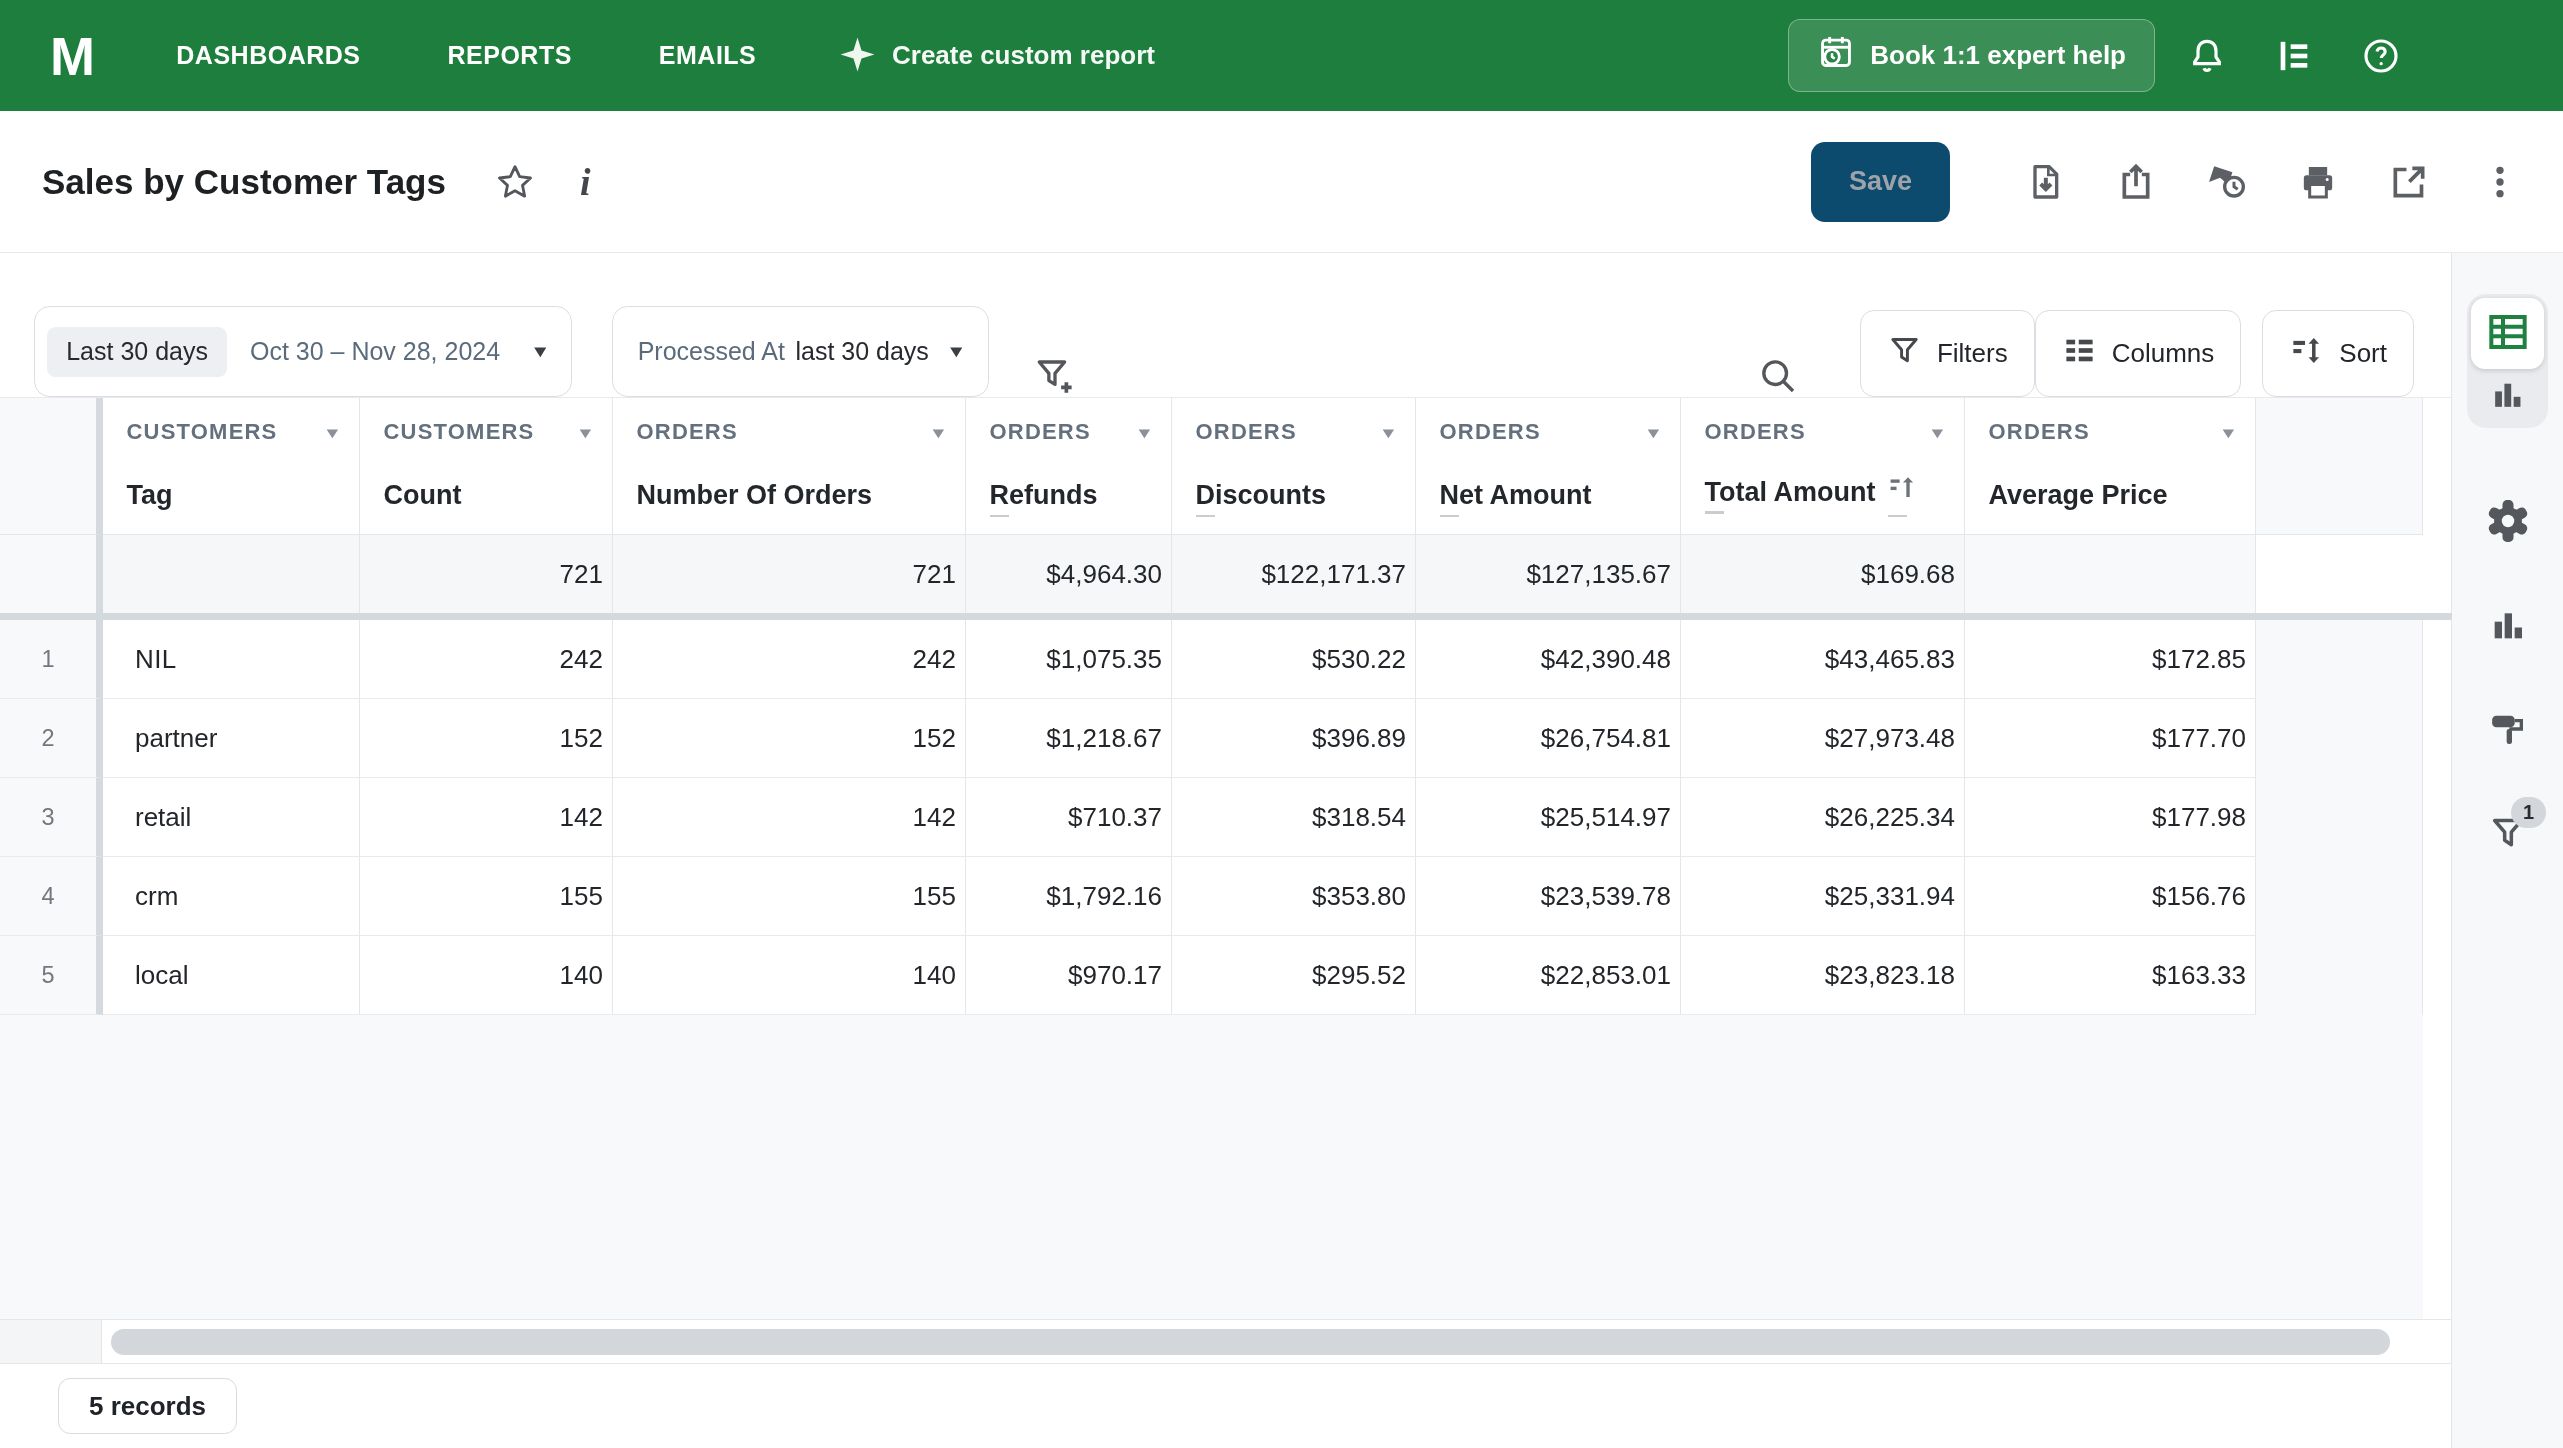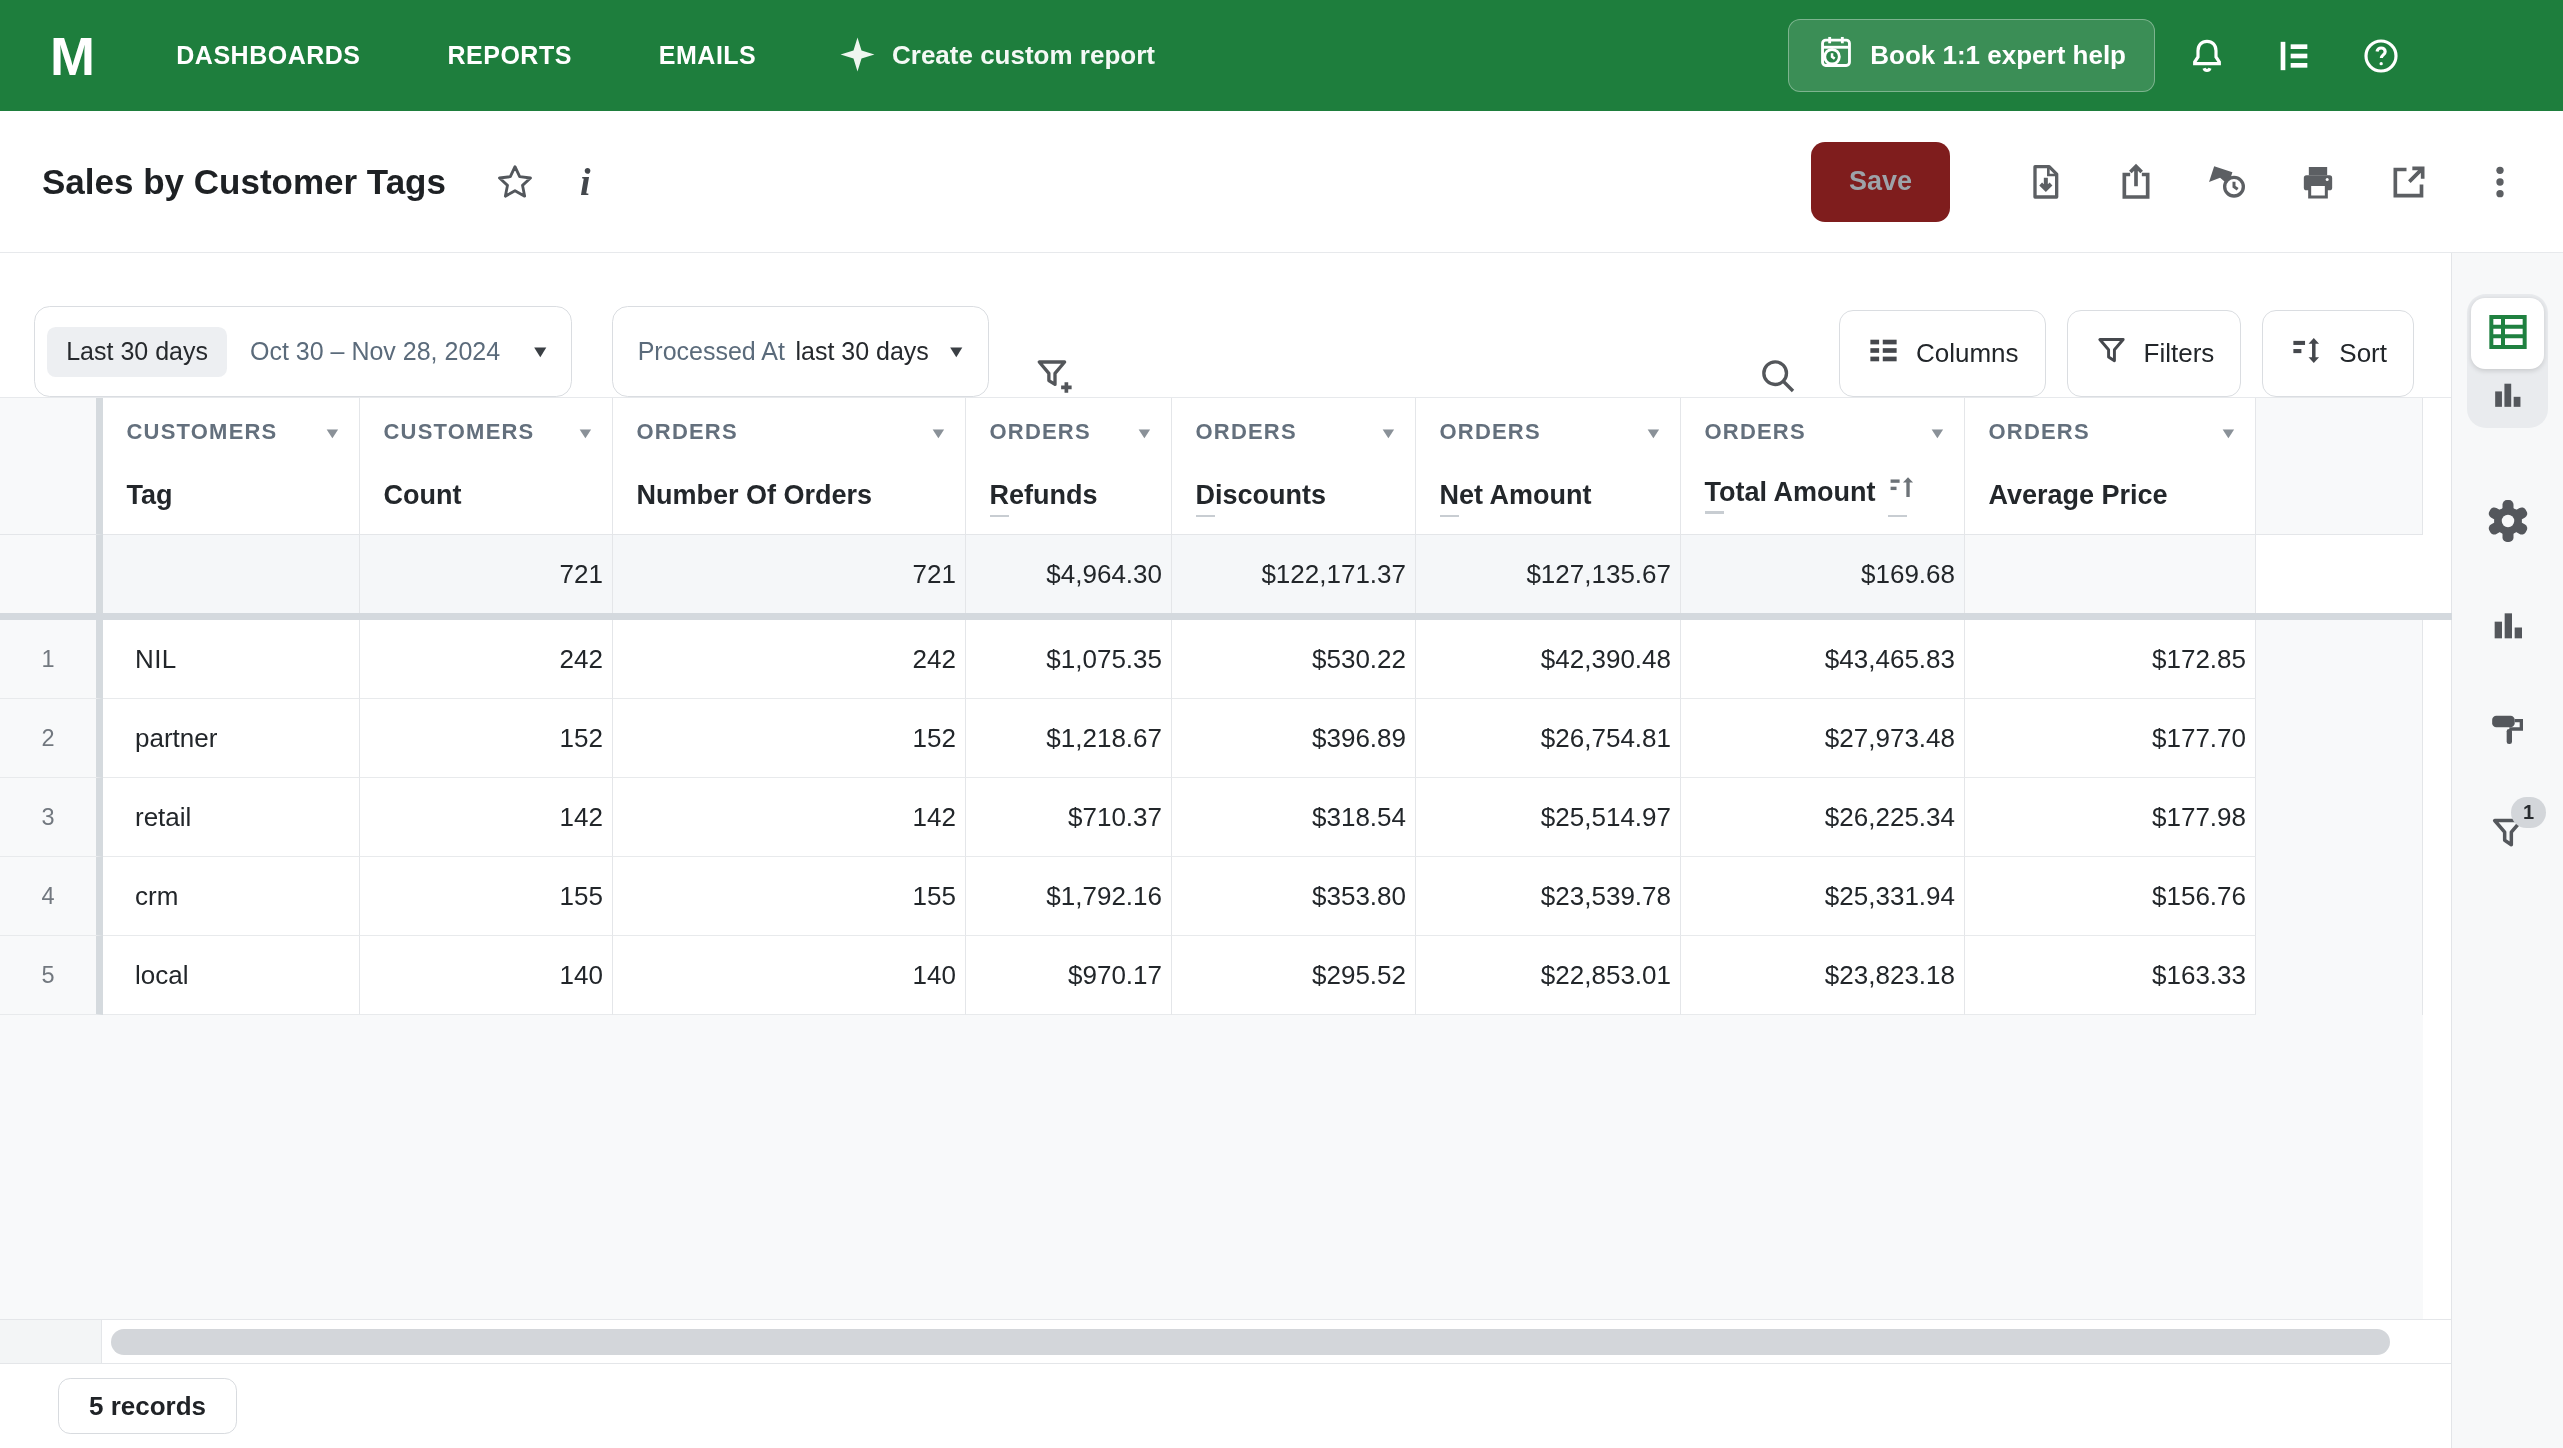--- a/index.html
+++ b/index.html
@@ -18,21 +18,21 @@
   .book-btn { height:73px; display:flex; align-items:center; gap:15.7px; padding:0 28px; border:1.7px solid rgba(255,255,255,.34); border-radius:12.2px; background:rgba(255,255,255,.13); color:#fff; font-size:26px; font-weight:600; cursor:pointer; }
   .nav-icons { display:flex; gap:45px; margin-left:31px; align-items:center; }
   .nav-icons .ibtn { width:42px; height:42px; display:flex; align-items:center; justify-content:center; cursor:pointer; }
 
   
   .title-row { height:142px; display:flex; align-items:center; padding:0 43px 0 42px; border-bottom:0.9px solid #e7e9ec; flex:none; background:#fff; }
   .report-title { font-size:35px; font-weight:700; color:#1e2124; }
   .t-icon { margin-left:49px; display:flex; align-items:center; cursor:pointer; }
   .info-i { font-family:"Liberation Serif","DejaVu Serif",serif; font-style:italic; font-weight:700; font-size:38px; color:#43474c; margin-left:45px; cursor:pointer; }
   .title-right { margin-left:auto; display:flex; align-items:center; }
-  .save-btn { width:139px; height:80px; border-radius:14px; background:#7f1d1d; color:#9da3a9; font-size:27px; font-weight:600; display:flex; align-items:center; justify-content:center; cursor:pointer; border:none; }
+  .save-btn { width:139px; height:80px; border-radius:14px; background:#0c4a6e; color:#9da3a9; font-size:27px; font-weight:600; display:flex; align-items:center; justify-content:center; cursor:pointer; border:none; }
   .action-icons { display:flex; gap:51px; margin-left:75px; align-items:center; }
   .action-icons .ibtn { width:40px; height:40px; display:flex; align-items:center; justify-content:center; cursor:pointer; }
 
   
   .content { flex:1; display:flex; min-height:0; }
   .main { width:2452px; flex:none; display:flex; flex-direction:column; border-right:0.9px solid #e3e5e8; background:#fff; min-height:0; }
 
   
   .toolbar { height:145px; flex:none; display:flex; align-items:flex-end; padding:0 37px 0 34px; border-bottom:0.9px solid #e7e9ec; }
   .ctrl { height:91px; border:1.7px solid #dadde1; border-radius:15.7px; display:flex; align-items:center; background:#fff; cursor:pointer; }
@@ -235,43 +235,43 @@
             <path d="M18.5 15.5 V21.5 M15.5 18.5 H21.5" stroke-width="2.1"></path>
           </svg>
         </div>
         <div class="toolbar-spacer"></div>
         <div class="search-btn">
           <svg width="40" height="40" viewBox="0 0 24 24" fill="none" stroke="#53565a" stroke-width="2">
             <circle cx="10.3" cy="10.3" r="6.8"></circle>
               <path d="M15.3 15.3 L21 21"></path>
           </svg>
         </div>
+        <div class="tb-btn">
+          <span>
+            <svg width="35" height="35" viewBox="0 0 24 24" fill="none" stroke="#45484d" stroke-width="2" stroke-linejoin="round">
+              <path d="M4 4.5 H20 L14 11.5 V19 L10 16.4 V11.5 Z"></path>
+            </svg>
+          </span>
+          <span>Filters</span>
+        </div>
         <div class="tb-btn" style="margin-left:0;">
           <span>
             <svg width="35" height="35" viewBox="0 0 24 24" fill="#45484d">
               <rect x="3" y="4.6" width="6" height="3.2"></rect>
                 <rect x="11.5" y="4.6" width="9.5" height="3.2"></rect>
               <rect x="3" y="10.4" width="6" height="3.2"></rect>
                 <rect x="11.5" y="10.4" width="9.5" height="3.2"></rect>
               <rect x="3" y="16.2" width="6" height="3.2"></rect>
                 <rect x="11.5" y="16.2" width="9.5" height="3.2"></rect>
             </svg>
           </span>
           <span>Columns</span>
         </div>
         <div class="tb-btn">
           <span>
-            <svg width="35" height="35" viewBox="0 0 24 24" fill="none" stroke="#45484d" stroke-width="2" stroke-linejoin="round">
-              <path d="M4 4.5 H20 L14 11.5 V19 L10 16.4 V11.5 Z"></path>
-            </svg>
-          </span>
-          <span>Filters</span>
-        </div>
-        <div class="tb-btn">
-          <span>
             <svg width="35" height="35" viewBox="0 0 24 24" fill="#45484d">
               <rect x="3" y="5.4" width="8" height="2.8"></rect>
                 <rect x="3" y="11" width="5.5" height="2.8"></rect>
               <path d="M17 3.4 L20.6 7.4 H18.2 V16.6 H20.6 L17 20.6 L13.4 16.6 H15.8 V7.4 H13.4 Z"></path>
             </svg>
           </span>
           <span>Sort</span>
         </div>
       </div>
 

